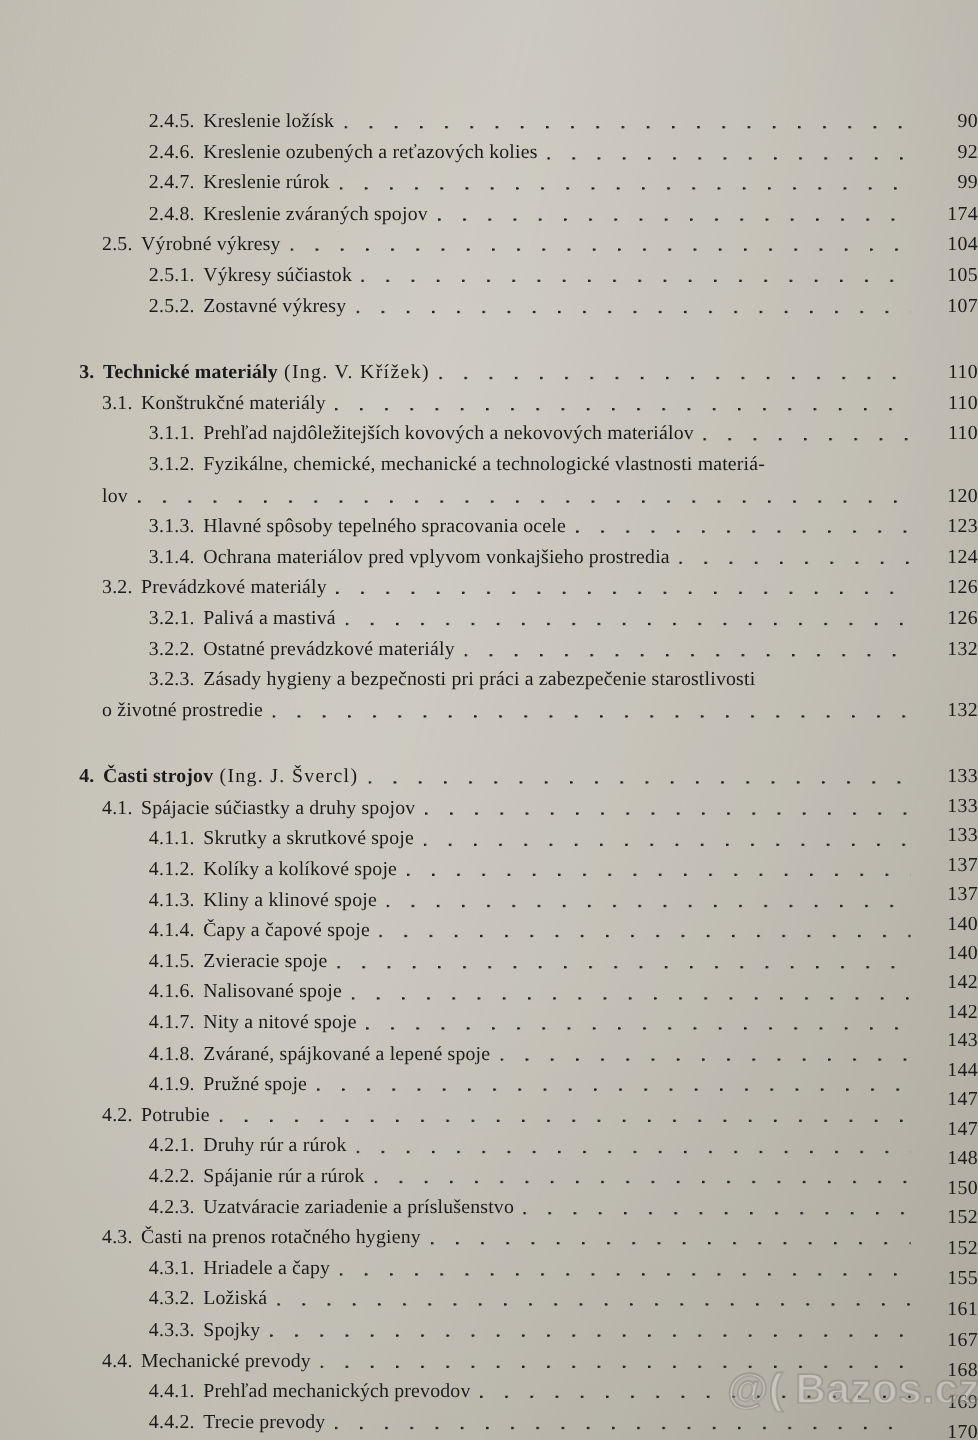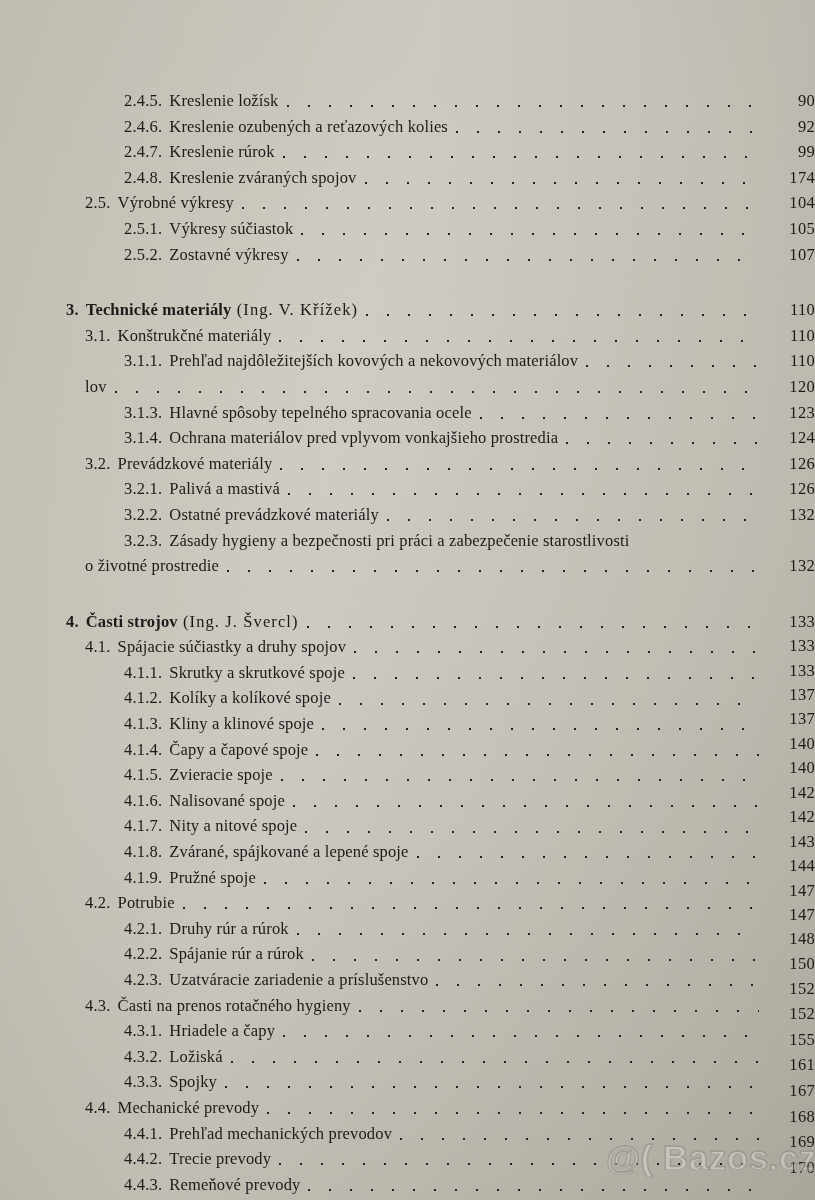--- a/index.html
+++ b/index.html
@@ -194,20 +194,26 @@
         <span class="title">Konštrukčné  materiály</span>
         <span class="leader"></span>
         <span class="pg">110</span>
       </div>
       <div class="row lvl3">
         <span class="num">3.1.1.</span>
         <span class="title">Prehľad najdôležitejších kovových a nekovových materiálov</span>
         <span class="leader"></span>
         <span class="pg">110</span>
       </div>
+      <div class="row lvl3 no-leader">
+        <span class="num">3.1.2.</span>
+        <span class="title">Fyzikálne, chemické, mechanické a technologické vlastnosti materiá-</span>
+        <span class="nodots"></span>
+        <span class="pg"></span>
+      </div>
       <div class="row cont">
         <span class="num"></span>
         <span class="title">lov</span>
         <span class="leader"></span>
         <span class="pg">120</span>
       </div>
       <div class="row lvl3">
         <span class="num">3.1.3.</span>
         <span class="title">Hlavné spôsoby tepelného spracovania ocele</span>
         <span class="leader"></span>

